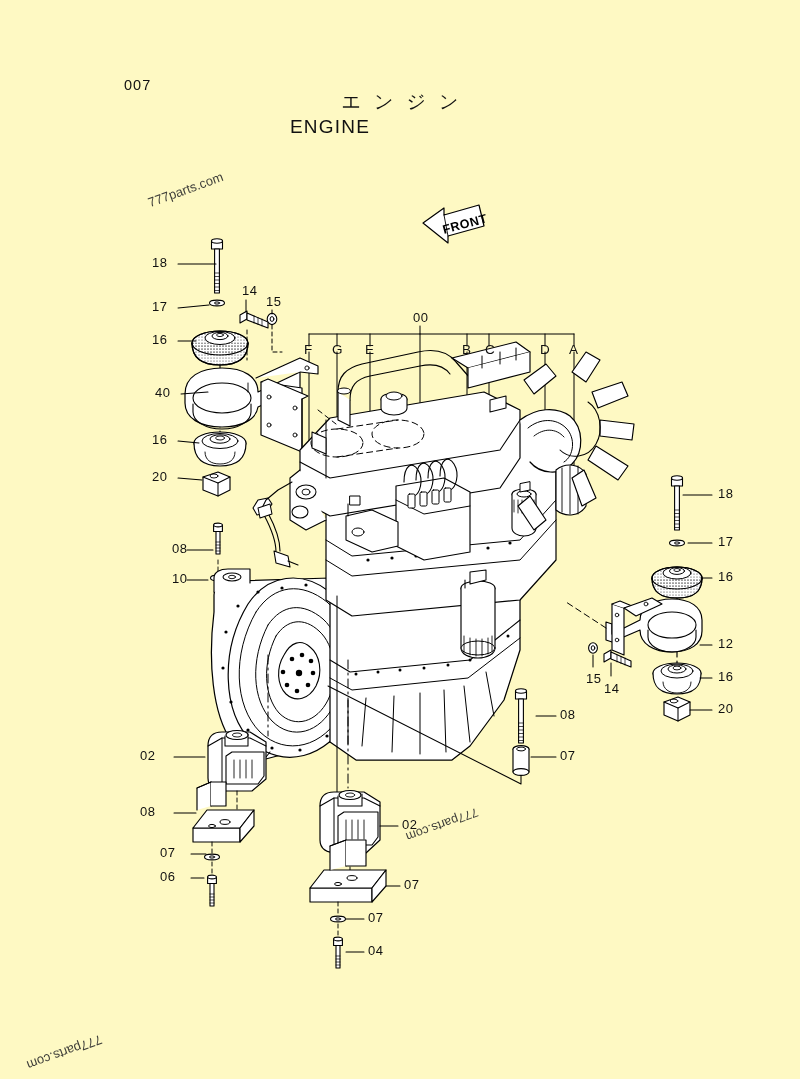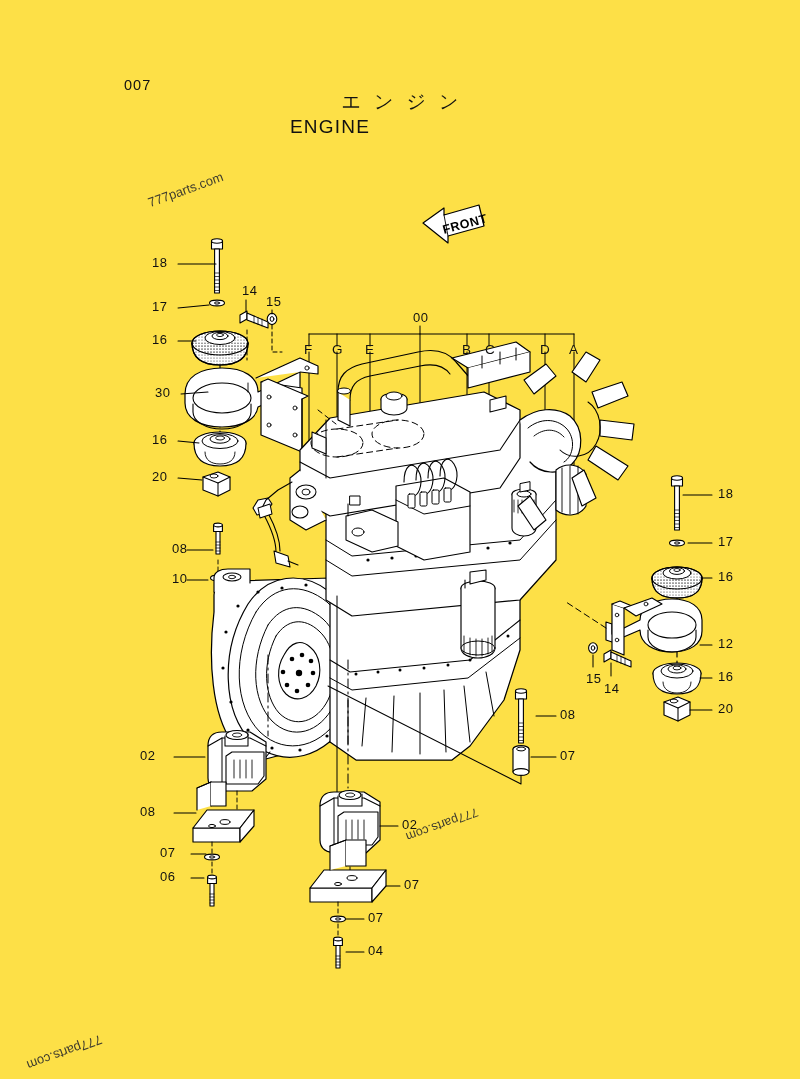--- a/index.html
+++ b/index.html
@@ -2,21 +2,21 @@
 <html><head>
 <meta charset="utf-8">
 <title>Engine Parts Diagram</title>
 <style>
   html,body{margin:0;padding:0;background:#ffffff;}
   body{
     width:800px;height:1079px;position:relative;overflow:hidden;
     font-family:"Liberation Sans","DejaVu Sans",sans-serif;
     color:#000;
   }
-  #sheet{position:absolute;left:0;top:0;width:800px;height:1079px;background:#fde047;}
+  #sheet{position:absolute;left:0;top:0;width:800px;height:1079px;background:#fef9c3;}
   .lbl{
     position:absolute;font-size:13px;font-weight:400;letter-spacing:.5px;
     color:#111;white-space:nowrap;line-height:1;
   }
   .lbl-sm{font-size:13.5px;}
   #page-no{left:124px;top:78px;font-size:14.5px;letter-spacing:1px;}
   #title-jp{
     left:0;top:92px;width:800px;text-align:center;
     font-size:19px;letter-spacing:13px;text-indent:13px;
     font-family:"DejaVu Sans",sans-serif;
@@ -623,21 +623,21 @@
         <line x1="346" y1="952" x2="364" y2="952"></line>
       </g>
 
       <path d="M318,410 L336,424" stroke-width="1" stroke-dasharray="5 4"></path>
     </g>
   </svg>
 
   <div class="lbl" style="left:152px;top:256px">18</div>
   <div class="lbl" style="left:152px;top:300px">17</div>
   <div class="lbl" style="left:152px;top:333px">16</div>
-  <div class="lbl" style="left:155px;top:386px">30</div>
+  <div class="lbl" style="left:155px;top:386px">40</div>
   <div class="lbl" style="left:152px;top:433px">16</div>
   <div class="lbl" style="left:152px;top:470px">20</div>
   <div class="lbl" style="left:242px;top:284px">14</div>
   <div class="lbl" style="left:266px;top:295px">15</div>
   <div class="lbl" style="left:172px;top:542px">08</div>
   <div class="lbl" style="left:172px;top:572px">10</div>
   <div class="lbl" style="left:140px;top:749px">02</div>
   <div class="lbl" style="left:140px;top:805px">08</div>
   <div class="lbl" style="left:160px;top:846px">07</div>
   <div class="lbl" style="left:160px;top:870px">06</div>

